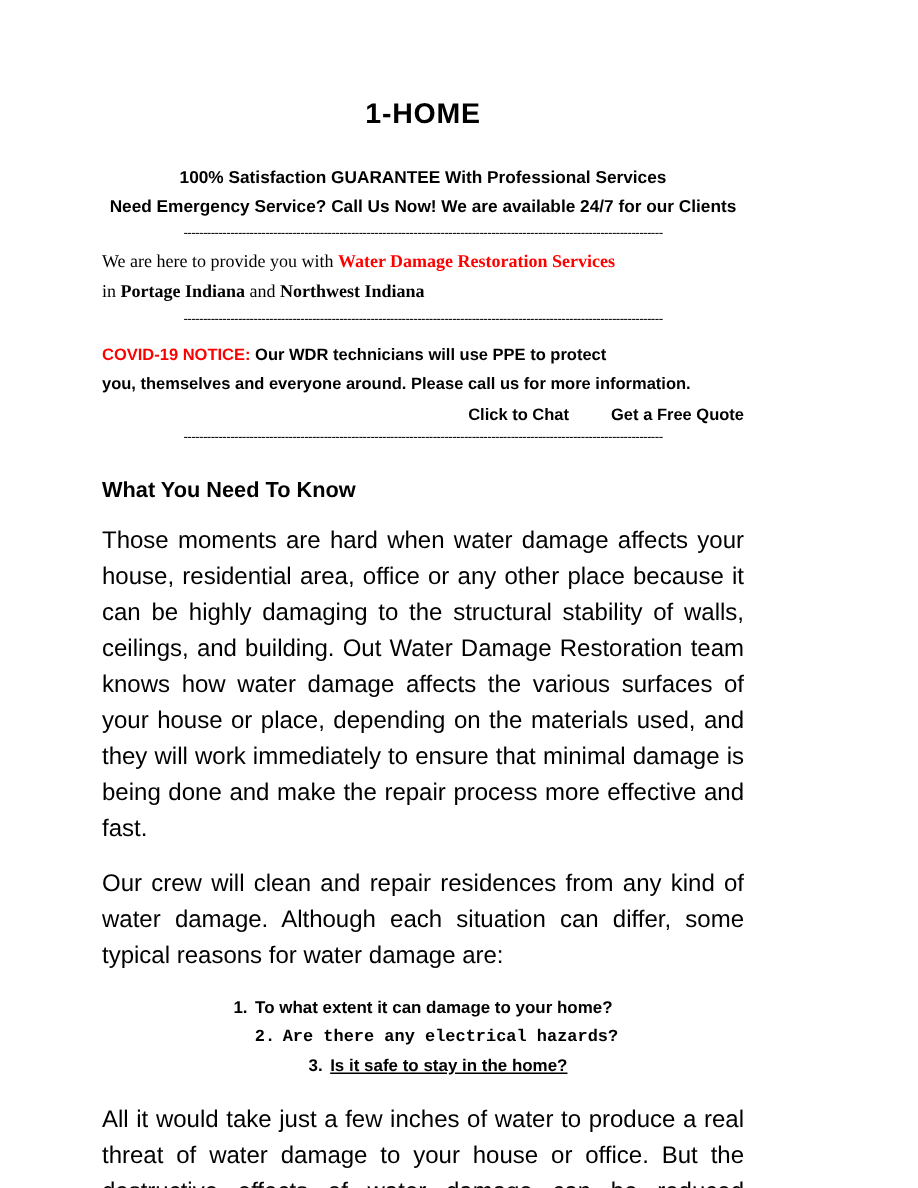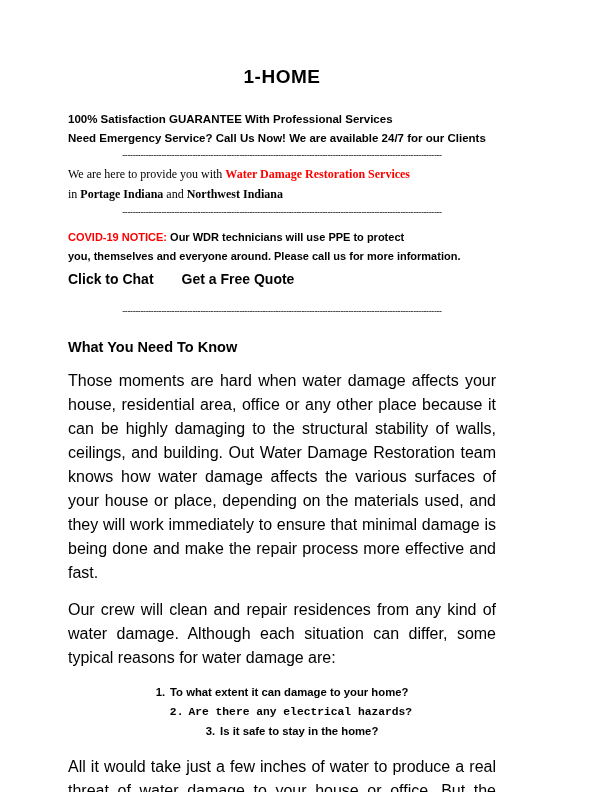--- a/index.html
+++ b/index.html
@@ -26,21 +26,21 @@
     text-align: center;
     font-size: 19px;
     font-weight: bold;
     letter-spacing: 0.5px;
     margin: 10px 0 22px 0;
   }
   .bold {
     font-weight: bold;
   }
   .guarantee-block {
-    text-align: left;
+    text-align: center;
     font-size: 11.5px;
     font-weight: bold;
     line-height: 1.62;
     margin-bottom: 4px;
   }
   .divider {
     font-size: 9px;
     letter-spacing: -0.4px;
     color: #000;
     text-align: center;
@@ -61,24 +61,24 @@
     font-weight: bold;
   }
   .covid-block {
     text-align: left;
     font-size: 11px;
     font-weight: bold;
     line-height: 1.72;
     margin: 10px 0 6px 0;
   }
   .cta-row {
-    text-align: left;
-    font-size: 14px;
+    text-align: right;
+    font-size: 11px;
     font-weight: bold;
-    margin: 1px 0 20px 0;
+    margin: 1px 0 4px 0;
   }
   .cta-gap {
     display: inline-block;
     width: 28px;
   }
   .section-head {
     text-align: left;
     font-size: 14.5px;
     font-weight: bold;
     margin: 22px 0 14px 0;
@@ -115,21 +115,21 @@
     font-size: 11.3px;
     font-weight: bold;
     line-height: 1.7;
   }
   ol.questions li .num {
     display: inline-block;
     margin-right: 5px;
   }
   .q1 { padding-left: 0px; }
   .q2 { padding-left: 18px; font-family: Liberation Mono, monospace; }
-  .q3 { padding-left: 20px; }
+  .q3 { padding-left: 20px; text-decoration: underline; }
 </style>
 </head>
 <body>
 
 <div class="page">
 
   <div class="title">1-HOME</div>
 
   <div class="guarantee-block">
     <div>100% Satisfaction GUARANTEE With Professional Services</div>

